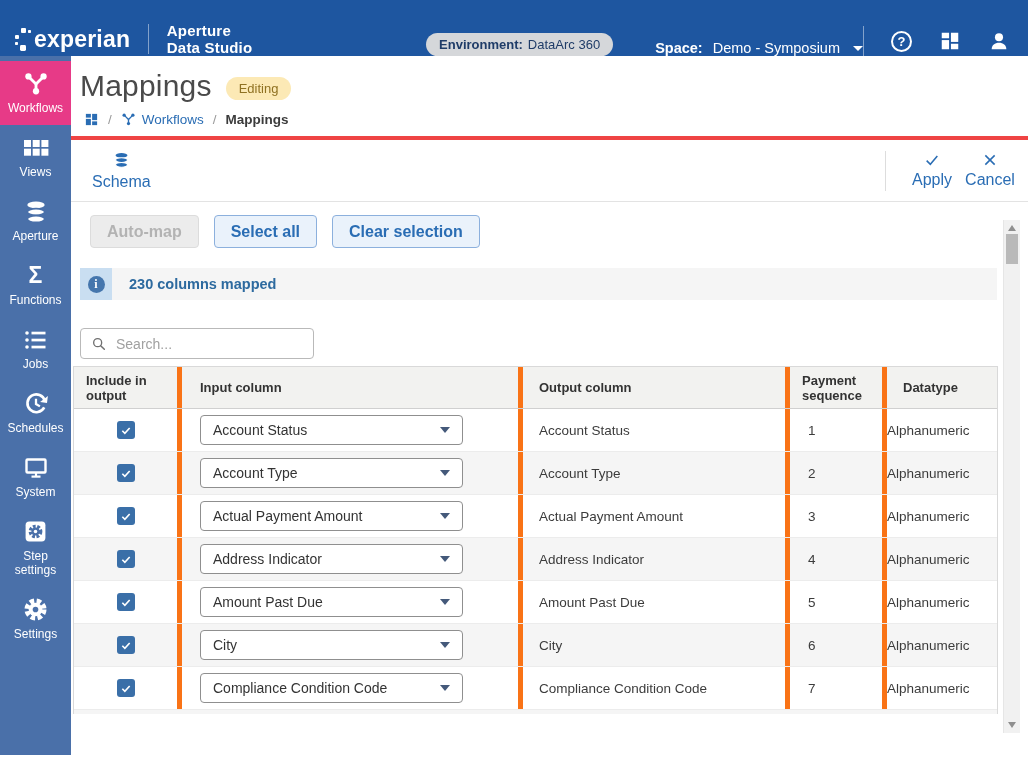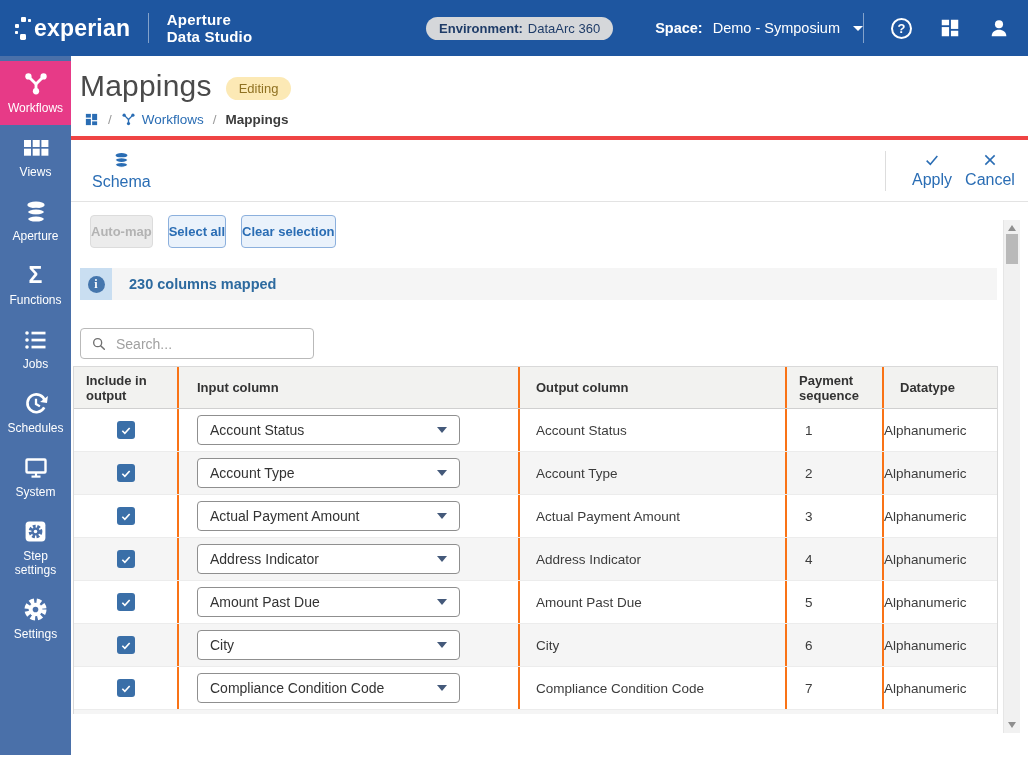--- a/index.html
+++ b/index.html
@@ -1,20 +1,20 @@
 <!DOCTYPE html>
 <html><head>
 <meta charset="utf-8">
 <style>
   * { box-sizing: border-box; margin: 0; padding: 0; }
   html, body { width: 1028px; height: 761px; overflow: hidden; }
   body { font-family: "Liberation Sans", "DejaVu Sans", sans-serif; background: #fff; color: #333; }
 
   
-  .top-header { height: 56px; background: #1e56a0; display: flex; align-items: center; padding: 0 18px 0 14px; color: #fff; }
+  .top-header { height: 56px; background: #1e56a0; display: flex; align-items: flex-end; padding: 0 18px 0 14px; color: #fff; }
   .brand { display: flex; align-items: center; gap: 14px; }
   .logo { display: flex; align-items: flex-end; }
   .logo-text { font-size: 23px; font-weight: bold; letter-spacing: .2px; }
   .brand-divider { width: 1px; height: 30px; background: rgba(255,255,255,.45); margin: 0 4px; }
   .app-title { font-size: 15px; font-weight: bold; letter-spacing: .2px; }
   .env-pill { margin-left: 168px; background: #d5d7da; color: #1f3c68; border-radius: 12px; height: 23px; display: flex; align-items: center; padding: 0 13px; font-size: 13px; white-space: nowrap; }
   .env-pill b { margin-right: 5px; }
   .space-selector { margin-left: 42px; display: flex; align-items: center; gap: 7px; font-size: 14.5px; cursor: pointer; white-space: nowrap; }
   .space-selector b { margin-right: 3px; }
   .caret-down-white { width: 0; height: 0; border-left: 5px solid transparent; border-right: 5px solid transparent; border-top: 5px solid #fff; margin-left: 6px; }
@@ -44,42 +44,42 @@
   .crumb-current { color: #3c3c3c; font-weight: bold; }
 
   .toolbar { height: 62px; border-bottom: 1px solid #e3e3e3; display: flex; align-items: center; padding: 0 12px 0 21px; }
   .tool-btn { display: flex; flex-direction: column; align-items: center; gap: 3px; color: #2a6db4; font-size: 16px; cursor: pointer; min-width: 52px; }
   .toolbar-right { margin-left: auto; display: flex; align-items: center; gap: 6px; }
   .toolbar-vdivider { width: 1px; height: 40px; background: #ddd; margin-right: 14px; }
 
   .content { position: relative; height: 559px; background: #fff; }
 
   .btn-row { padding: 13px 0 0 19px; display: flex; gap: 15px; }
-  .btn { height: 33px; border-radius: 4px; font-size: 13px; font-weight: bold; padding: 0 0; font-family: inherit; cursor: pointer; }
+  .btn { height: 33px; border-radius: 4px; font-size: 16px; font-weight: bold; padding: 0 16px; font-family: inherit; cursor: pointer; }
   .btn.disabled { background: #ececec; color: #b3b3b3; border: 1px solid #dcdcdc; cursor: default; }
   .btn.blue { background: #eaf2fb; color: #2a6db4; border: 1px solid #8cb0dd; }
 
   .info-banner { margin: 20px 31px 0 9px; height: 32px; background: #f5f5f5; display: flex; align-items: center; }
   .info-iconbox { width: 32px; height: 32px; background: #c9def1; display: flex; align-items: center; justify-content: center; }
   .info-circle { width: 17px; height: 17px; border-radius: 50%; background: #4576ad; color: #fff; font-size: 12px; font-weight: bold; display: flex; align-items: center; justify-content: center; font-family: "Liberation Serif", serif; }
   .info-text { margin-left: 17px; font-size: 14.5px; font-weight: bold; color: #2d6a9f; }
 
   .search-box { margin: 28px 0 0 9px; width: 234px; height: 31px; border: 1px solid #b9b9b9; border-radius: 4px; display: flex; align-items: center; padding: 0 10px; gap: 9px; background: #fff; }
   .search-box input { border: none; outline: none; flex: 1; font-size: 14px; font-family: inherit; color: #333; min-width: 0; }
   .search-box input::placeholder { color: #a0a0a0; }
 
   
   .map-table { margin: 7px 0 0 2px; width: 925px; height: 348px; border: 1px solid #d9d9d9; border-bottom: none; overflow: hidden; }
   .t-row { display: flex; width: 100%; }
   .t-head { background: #f2f2f0; height: 42px; border-bottom: 1px solid #d0d0d0; }
   .t-head .t-cell { font-size: 13px; font-weight: bold; color: #333; display: flex; align-items: center; line-height: 15px; }
   .t-cell { flex: none; }
   .c1 { width: 103px; } .c2 { width: 341px; } .c3 { width: 267px; } .c4 { width: 97px; } .c5 { width: 116px; }
   .t-head .c1 { padding-left: 12px; } .t-head .c2 { padding-left: 18px; } .t-head .c3 { padding-left: 16px; } .t-head .c4 { padding-left: 12px; padding-right: 8px; } .t-head .c5 { padding-left: 16px; }
-  .t-cell + .t-cell { border-left: 2px solid #f97316; }
+  .t-cell + .t-cell { border-left: 5px solid #f97316; }
   .t-body .t-row { height: 43px; border-bottom: 1px solid #ececec; background: #fff; align-items: center; font-size: 13.5px; color: #3c3c3c; }
   .t-body .t-row.alt { background: #f5f5f5; }
   .t-body .t-cell { height: 100%; display: flex; align-items: center; }
   .t-body .c1 { justify-content: center; }
   .t-body .c2 { padding-left: 18px; }
   .t-body .c3 { padding-left: 16px; }
   .t-body .c4 { padding-left: 18px; }
   .t-body .c5 { padding-left: 0; }
   .row-sliver { height: 5px; background: #f5f5f5; }
 

